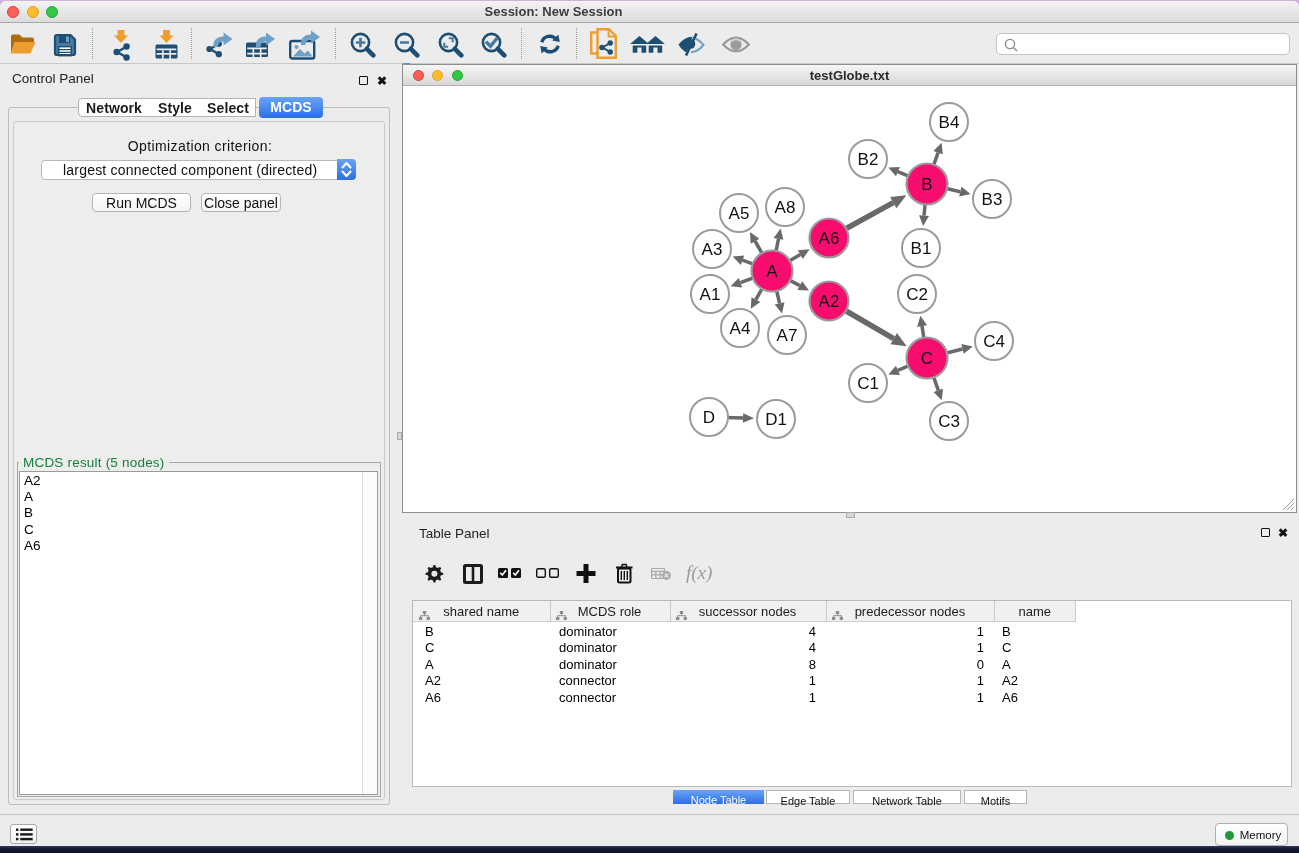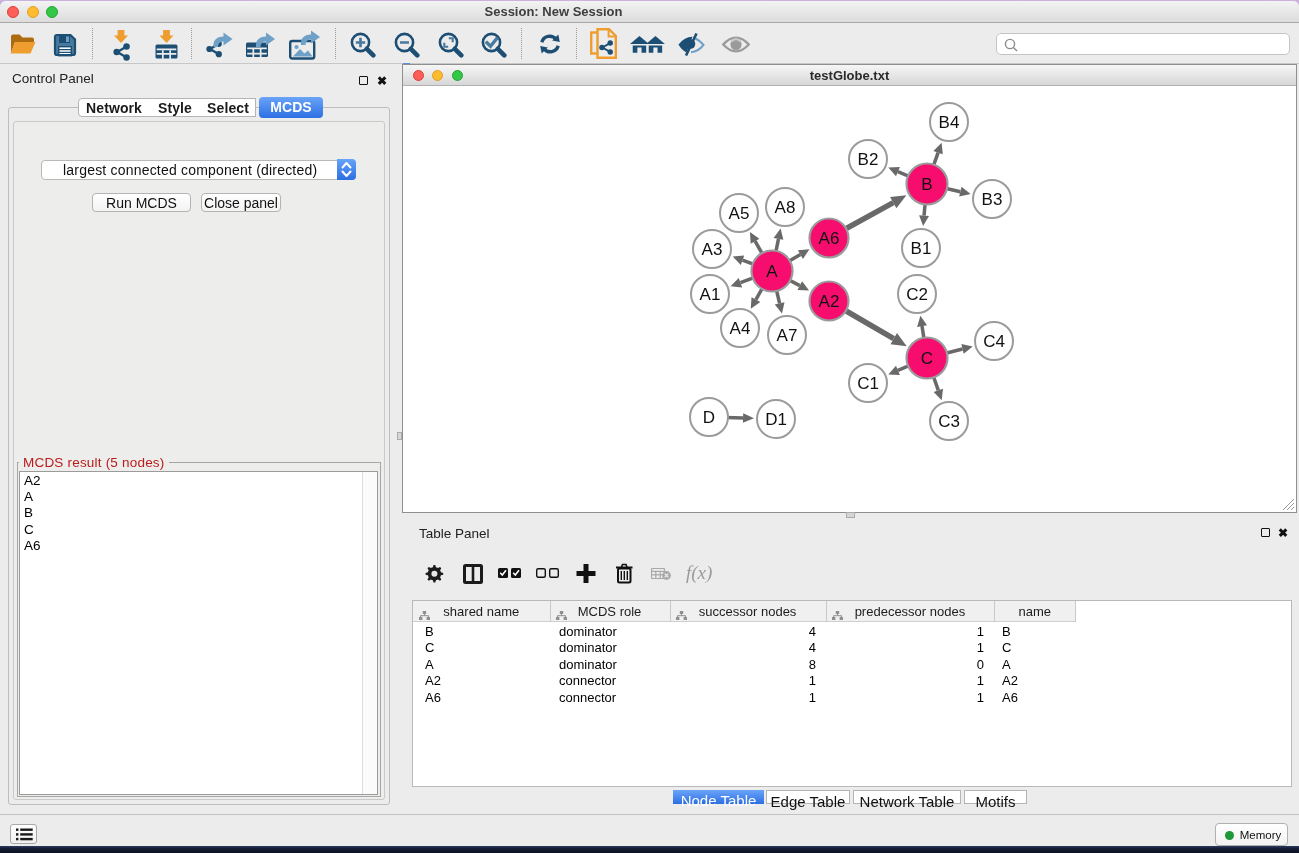--- a/index.html
+++ b/index.html
@@ -32,38 +32,38 @@
 #tabSelect { left:201px; width:55px; border-left:none; }
 #tabMCDS { left:259px; width:64px; border:none; border-radius:4px; background:linear-gradient(#6aa4f8,#2d6fe3); color:#fff; height:21px; top:96px; line-height:20px; }
 #optlabel { left:14px; top:136.5px; width:372px; text-align:center; font-size:14px; letter-spacing:0.4px; color:#111; }
 #dropdown { left:41px; top:159px; width:315px; height:20px; background:#fff; border:1px solid #b9b9b9; border-radius:4px; font-size:14px; letter-spacing:0.2px; color:#111; line-height:19px; padding-left:21px; }
 #ddbtn { left:337px; top:158px; width:19px; height:21px; border-radius:0 4px 4px 0; background:linear-gradient(#67a3f8,#2d6fe3); }
 .btn { height:19px; background:linear-gradient(#ffffff,#f3f3f3); border:1px solid #b4b4b4; border-radius:4px; font-size:14px; color:#111; text-align:center; line-height:18px; }
 #btnRun { left:92px; top:192px; width:99px; }
 #btnClose { left:201px; top:192px; width:80px; }
 #groupbox { left:17px; top:461px; width:364px; height:335px; border:1px solid #a6a6a6; }
 #listbox { left:19px; top:470px; width:359px; height:324px; background:#fff; border:1px solid #9b9b9b; }
-#grouptitle { left:19px; top:454px; background:#ededec; padding:0 4px; font-size:13.5px; letter-spacing:0.2px; color:#b91c1c; }
+#grouptitle { left:19px; top:454px; background:#ededec; padding:0 4px; font-size:13.5px; letter-spacing:0.2px; color:#15803d; }
 #mcdslist { left:22px; top:472px; width:344px; height:322px; font-size:13.5px; color:#000; line-height:16.2px; padding-left:2px; }
 #listsb { left:362px; top:471px; width:15px; height:322px; background:#fbfbfb; border-left:1px solid #dedede; }
 #vsplit-handle { left:397px; top:431px; width:5px; height:8px; background:#d6d6d6; border:1px solid #ababab; }
 
 #netframe { left:402px; top:63px; width:895px; height:449px; border:1px solid #8f8f8f; background:#fff; }
 #nettitle { left:0; top:0; width:893px; height:21px; background:linear-gradient(#f6f6f6,#d7d7d7); border-bottom:1px solid #b1b1b1; }
 .ntl { width:11px; height:11px; border-radius:50%; top:5px; }
 #netname { top:3px; left:0; width:893px; text-align:center; font-size:13px; font-weight:bold; color:#2a2a2a; }
 
 #tablepanel { left:403px; top:518px; width:896px; height:295px; background:#ececec; }
 #tpTitle { left:16px; top:7px; font-size:13.5px; color:#222; }
 #tptable { left:9px; top:81px; width:880px; height:187px; background:#fff; border:1px solid #b9b9b9; }
 .thcell { top:0; height:21px; border-right:1px solid #c9c9c9; font-size:13px; color:#1c1c1c; }
 .trow { font-size:13px; color:#000; height:17px; }
 #hsplit-handle { left:846px; top:511px; width:9px; height:6px; background:#d6d6d6; border:1px solid #ababab; }
 
-.btab { top:789px; height:14px; background:#fff; border:1px solid #b4b4b4; font-size:15px; color:#111; text-align:center; line-height:21px; }
+.btab { top:789px; height:14px; background:#fff; border:1px solid #b4b4b4; font-size:11px; color:#111; text-align:center; line-height:21px; }
 
 #statusbar { left:0; top:813px; width:1299px; height:33px; border-top:1px solid #c2c2c2; background:#ececec; }
 #listbtn { left:10px; top:823px; width:27px; height:20px; background:linear-gradient(#fff,#f0f0f0); border:1px solid #a8a8a8; border-radius:3px; }
 #membtn { left:1215px; top:822px; width:73px; height:23px; background:linear-gradient(#fff,#f2f2f2); border:1px solid #b0b0b0; border-radius:4px; font-size:11.5px; color:#111; text-align:center; line-height:22px; }
 .memdot { left:9px; top:7px; width:9px; height:9px; border-radius:50%; background:#1f9939; }
 </style>
 </head>
 <body>
 <div class="abs" id="wallpaperTop"></div>
 <div class="abs" id="wallbottom"></div>
@@ -217,20 +217,21 @@
 
   <div class="abs" id="cpTitle">Control Panel</div>
   <div class="abs panelbtn-sq" style="left:359px; top:75px;"></div>
   <div class="abs panelbtn-x" style="left:377px; top:75px;">✖</div>
   <div class="abs" id="tabpane"></div>
   <div class="abs" id="tabinner"></div>
   <div class="abs tab" id="tabNetwork">Network</div>
   <div class="abs tab" id="tabStyle">Style</div>
   <div class="abs tab" id="tabSelect">Select</div>
   <div class="abs tab" id="tabMCDS">MCDS</div>
+  <div class="abs" id="optlabel">Optimization criterion:</div>
   <div class="abs" id="dropdown">largest connected component (directed)</div>
   <div class="abs" id="ddbtn">
       <svg class="abs" style="left:3px; top:2px;" width="13" height="17" viewBox="0 0 13 17">
         <path d="M2.5 6.5 L6.5 2 L10.5 6.5" fill="none" stroke="#fff" stroke-width="2" stroke-linecap="round" stroke-linejoin="round"></path>
         <path d="M2.5 10.5 L6.5 15 L10.5 10.5" fill="none" stroke="#fff" stroke-width="2" stroke-linecap="round" stroke-linejoin="round"></path>
       </svg>
     </div>
   <div class="abs btn" id="btnRun">Run MCDS</div>
   <div class="abs btn" id="btnClose">Close panel</div>
   <div class="abs" id="groupbox"></div>

